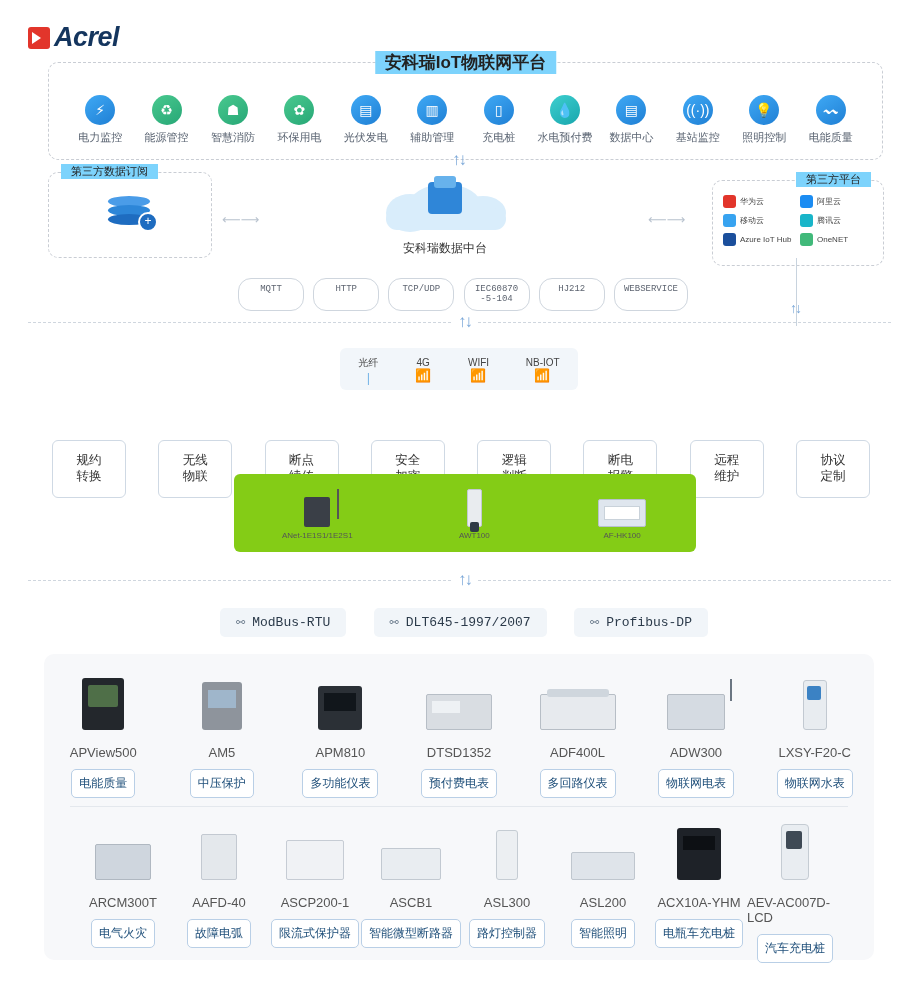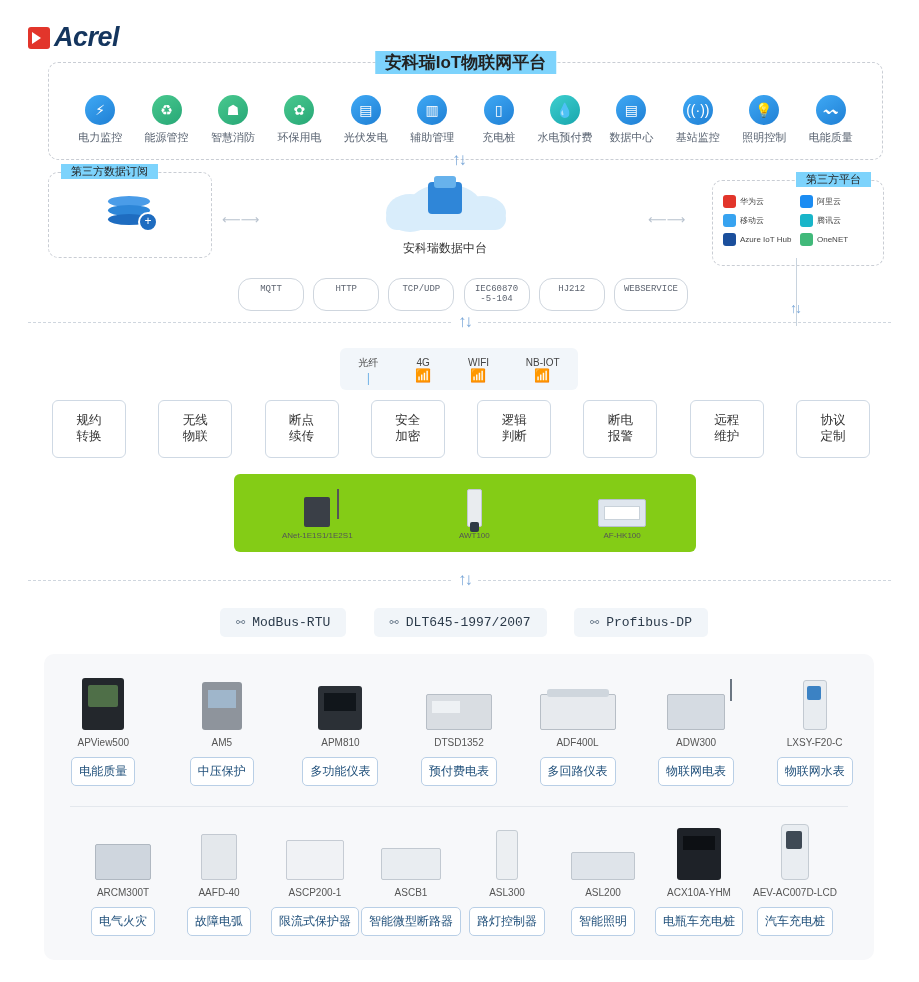--- a/index.html
+++ b/index.html
@@ -124,21 +124,21 @@
     display:flex;justify-content:space-around;align-items:center;
   }
   .net-item{display:flex;flex-direction:column;align-items:center;gap:2px;font-size:10px;color:#444;}
   .wifi{color:#7bb7e8;font-size:13px;line-height:11px;}
 
   
   .feat-row{position:absolute;left:52px;top:400px;width:818px;display:flex;justify-content:space-between;}
   .feat{
     width:72px;height:56px;border:1px solid #cfd9e4;border-radius:6px;background:#fff;
     display:flex;flex-direction:column;align-items:center;justify-content:center;
-    font-size:12.5px;color:#333;line-height:1.25;
+    font-size:12.5px;color:#333;line-height:1.25;margin-top:40px;
   }
 
   
   .dev-strip{
     position:absolute;left:234px;top:474px;width:462px;height:78px;background:#84cc16;border-radius:6px;
     display:flex;justify-content:space-around;align-items:center;
   }
   .dev{display:flex;flex-direction:column;align-items:center;gap:4px;}
   .dev-img{width:52px;height:40px;display:flex;align-items:flex-end;justify-content:center;}
   .dev-cap{font-size:8px;color:#555;}
@@ -164,21 +164,21 @@
     position:absolute;left:44px;top:654px;width:830px;height:306px;background:#f7f8fa;border:0;border-radius:10px;
   }
   .prod-row{
     position:absolute;left:0;right:0;display:flex;justify-content:space-around;
   }
   .prod-row.r1{top:14px;}
   .prod-row.r2{top:164px;justify-content:center;}
   .divider{position:absolute;left:26px;right:26px;top:152px;border-top:1px solid #e4e8ed;}
   .prod{width:96px;display:flex;flex-direction:column;align-items:center;}
   .prod-img{height:62px;display:flex;align-items:flex-end;justify-content:center;}
-  .prod-name{font-size:10px;color:#555;margin-top:7px;}
+  .prod-name{font-size:13px;color:#555;margin-top:15px;}
   .prod-tag{
     margin-top:9px;border:1px solid #b9cfe6;border-radius:5px;background:#fff;color:#1f4f7a;
     font-size:12px;padding:5px 7px;white-space:nowrap;
   }
 
   
   .g{position:relative;}
   .g1{width:42px;height:52px;background:#23272c;border-radius:3px;}
   .g1:after{content:"";position:absolute;left:6px;top:7px;width:30px;height:22px;background:#4f6f48;border-radius:2px;}
   .g2{width:40px;height:48px;background:#8e949c;border-radius:3px;}

